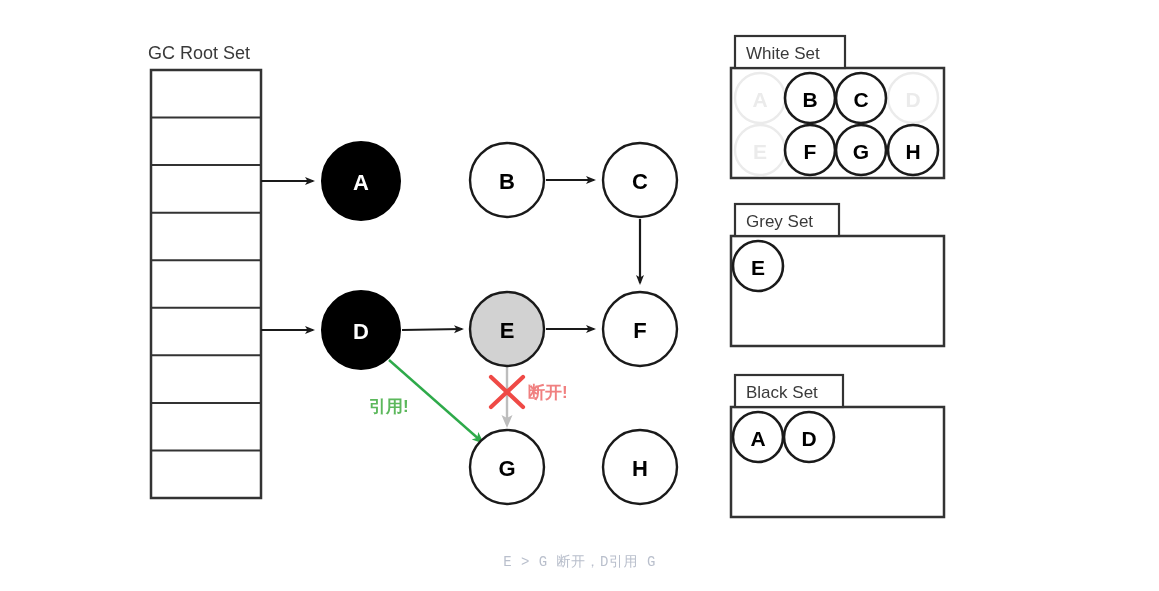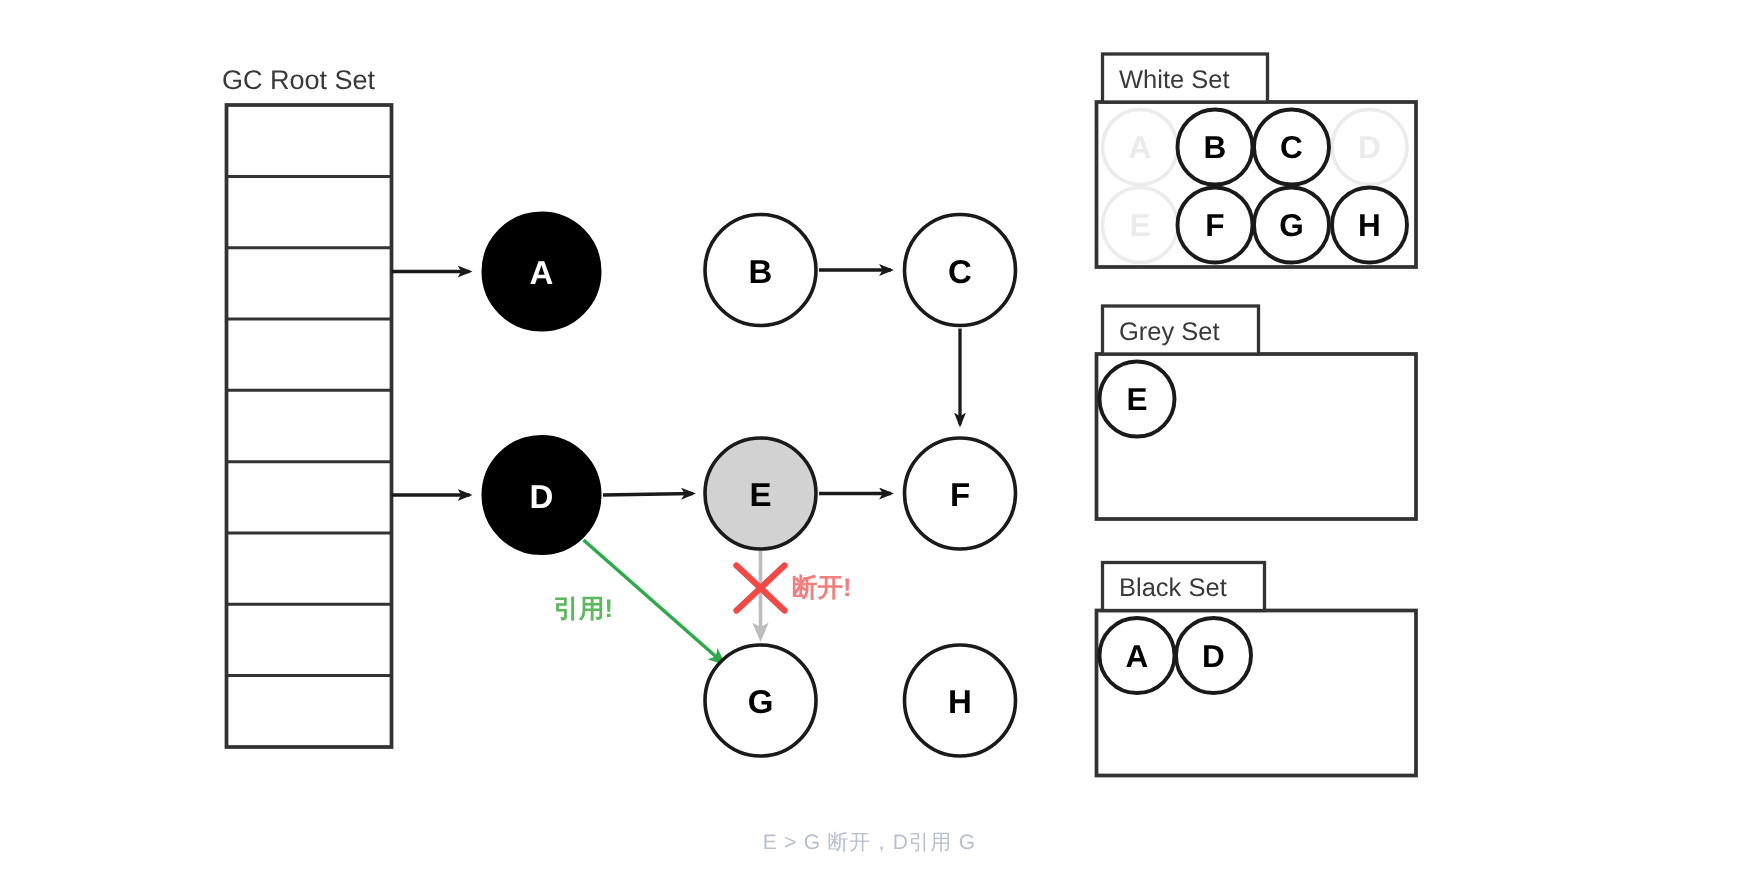--- a/index.html
+++ b/index.html
@@ -63,21 +63,21 @@
     font-weight: bold;
     fill: #f08080;
     dominant-baseline: central;
   }
   .caption-text {
     position: absolute;
     left: 0;
     top: 553px;
     width: 1159px;
     text-align: center;
-    font-family: Liberation Sans, sans-serif;
+    font-family: Liberation Mono, monospace;
     font-size: 14px;
     color: #b9bfcc;
     letter-spacing: 0.5px;
   }
 </style>
 </head>
 <body>
 
 <div id="canvas">
 

